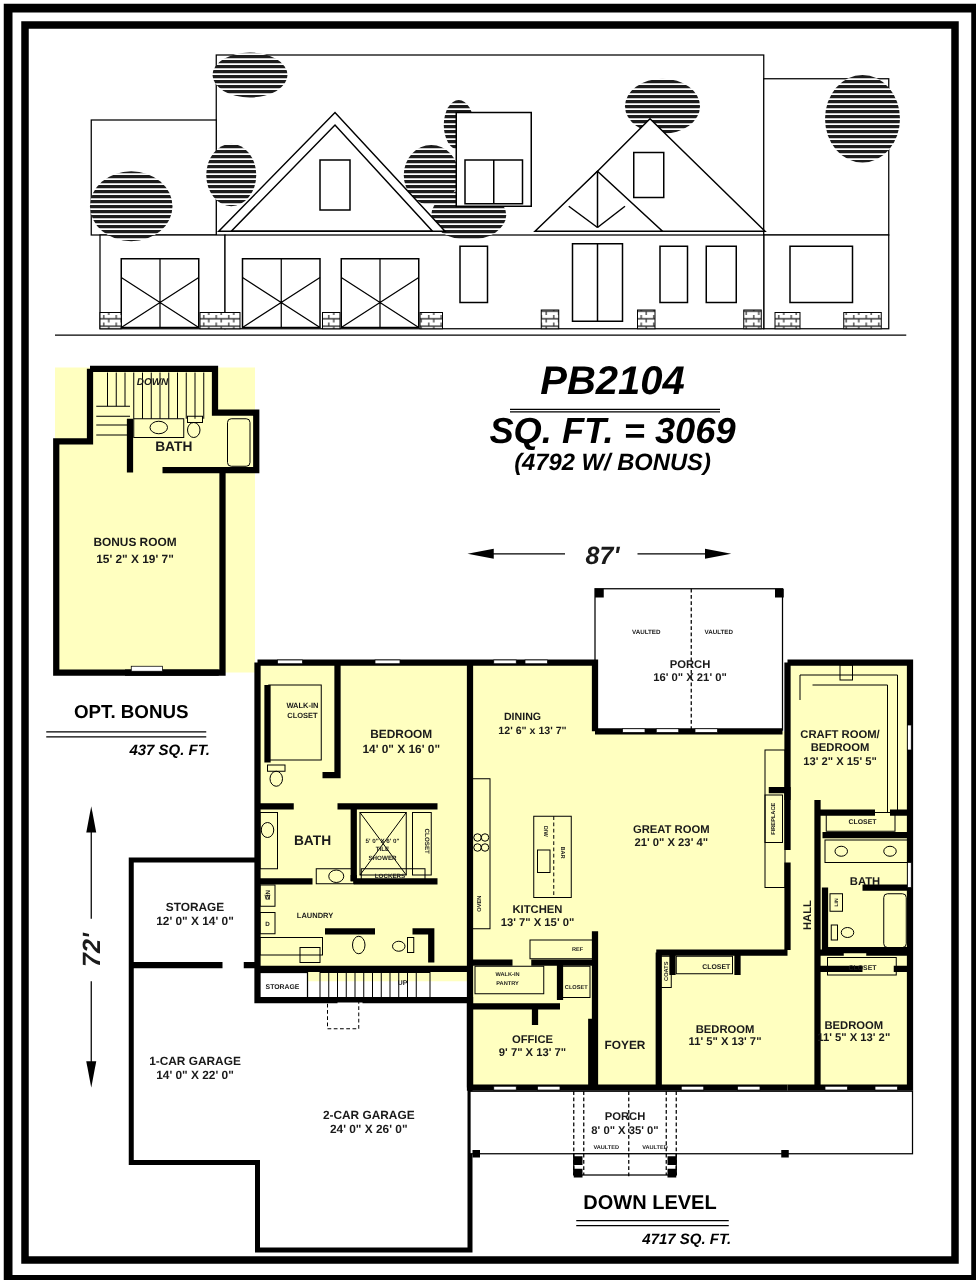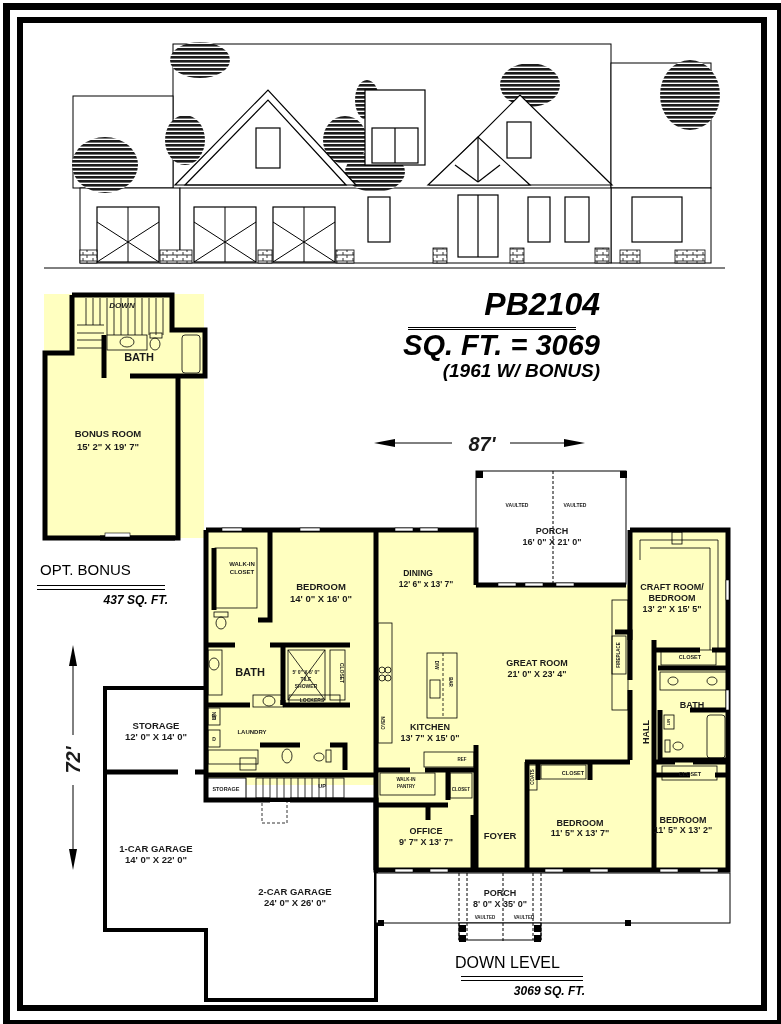--- a/index.html
+++ b/index.html
@@ -1,26 +1,26 @@
 <!DOCTYPE html>
 <html><head>
 <meta charset="utf-8">
 <style>
   html, body { margin:0; padding:0; background:#ffffff; }
   body { width:781px; height:1024px; position:relative; overflow:hidden; font-family:"Liberation Sans", sans-serif; }
   .frame-outer { position:absolute; left:3px; top:3px; width:767px; height:1010px; border:7px solid #000; }
   .frame-inner { position:absolute; left:17px; top:17px; width:738px; height:982px; border:6px solid #000; }
   svg { position:absolute; left:0; top:0; }
   .lbl { font-family:"Liberation Sans", sans-serif; font-weight:bold; fill:#1a1a1a; text-anchor:middle; }
-  .title { position:absolute; left:380px; width:220px; text-align:right; font-family:"Liberation Sans", sans-serif; font-weight:bold; font-style:italic; color:#000; }
+  .title { position:absolute; left:380px; width:220px; text-align:center; font-family:"Liberation Sans", sans-serif; font-weight:bold; font-style:italic; color:#000; }
   .t1 { top:286px; font-size:32px; }
   .t1-line { position:absolute; left:408px; top:327px; width:168px; height:0; border-top:1px solid #000; border-bottom:1px solid #000; padding-top:1px; }
   .t2 { top:329px; font-size:29px; }
   .t3 { top:360px; font-size:19px; }
-  .section-title { position:absolute; text-align:left; font-family:"Liberation Sans", sans-serif; font-weight:normal; color:#000; }
+  .section-title { position:absolute; text-align:center; font-family:"Liberation Sans", sans-serif; font-weight:bold; color:#000; }
   .section-sub { position:absolute; text-align:right; font-family:"Liberation Sans", sans-serif; font-weight:bold; font-style:italic; font-size:12px; color:#000; }
   .hr2 { position:absolute; height:3px; border-top:1px solid #000; border-bottom:1px solid #000; }
 </style>
 </head>
 <body>
 
 <div class="frame-outer"></div>
 <div class="frame-inner"></div>
 
 <svg width="781" height="1024">
@@ -107,21 +107,21 @@
     <rect x="595" y="248" width="14" height="15"></rect>
     <rect x="620" y="250" width="20" height="13"></rect>
     <rect x="675" y="250" width="30" height="13"></rect>
   </g>
   <line x1="44" y1="268" x2="725" y2="268" stroke="#000" stroke-width="1"></line>
 </svg>
 
 <div class="title t1">PB2104</div>
 <div class="t1-line"></div>
 <div class="title t2">SQ. FT. = 3069</div>
-<div class="title t3">(1961 W/ BONUS)</div>
+<div class="title t3">(4792 W/ BONUS)</div>
 
 <svg width="781" height="1024">
 
   <g>
     <rect x="44" y="294" width="160" height="244" fill="#FFFFC0"></rect>
     <rect x="75" y="294" width="96" height="40" fill="#FFFFC0"></rect>
     <g stroke="#000" stroke-width="5" fill="none">
       <path d="M72 295 H172 V330 H205 V376 H130"></path>
       <path d="M106 376 V376"></path>
       <path d="M72 295 V353 H45 V538 H175"></path>
@@ -379,13 +379,13 @@
     <text class="lbl" x="295" y="906" font-size="9.5">24' 0" X 26' 0"</text>
   </g>
 </svg>
 
 <div class="section-title" style="left:40px; top:561px; width:130px; font-size:15px;">OPT. BONUS</div>
 <div class="hr2" style="left:37px; top:585px; width:128px;"></div>
 <div class="section-sub" style="left:40px; top:593px; width:128px;">437 SQ. FT.</div>
 
 <div class="section-title" style="left:455px; top:954px; width:130px; font-size:16px;">DOWN LEVEL</div>
 <div class="hr2" style="left:461px; top:976px; width:122px;"></div>
-<div class="section-sub" style="left:455px; top:984px; width:130px;">3069 SQ. FT.</div>
+<div class="section-sub" style="left:455px; top:984px; width:130px;">4717 SQ. FT.</div>
 
 </body></html>

